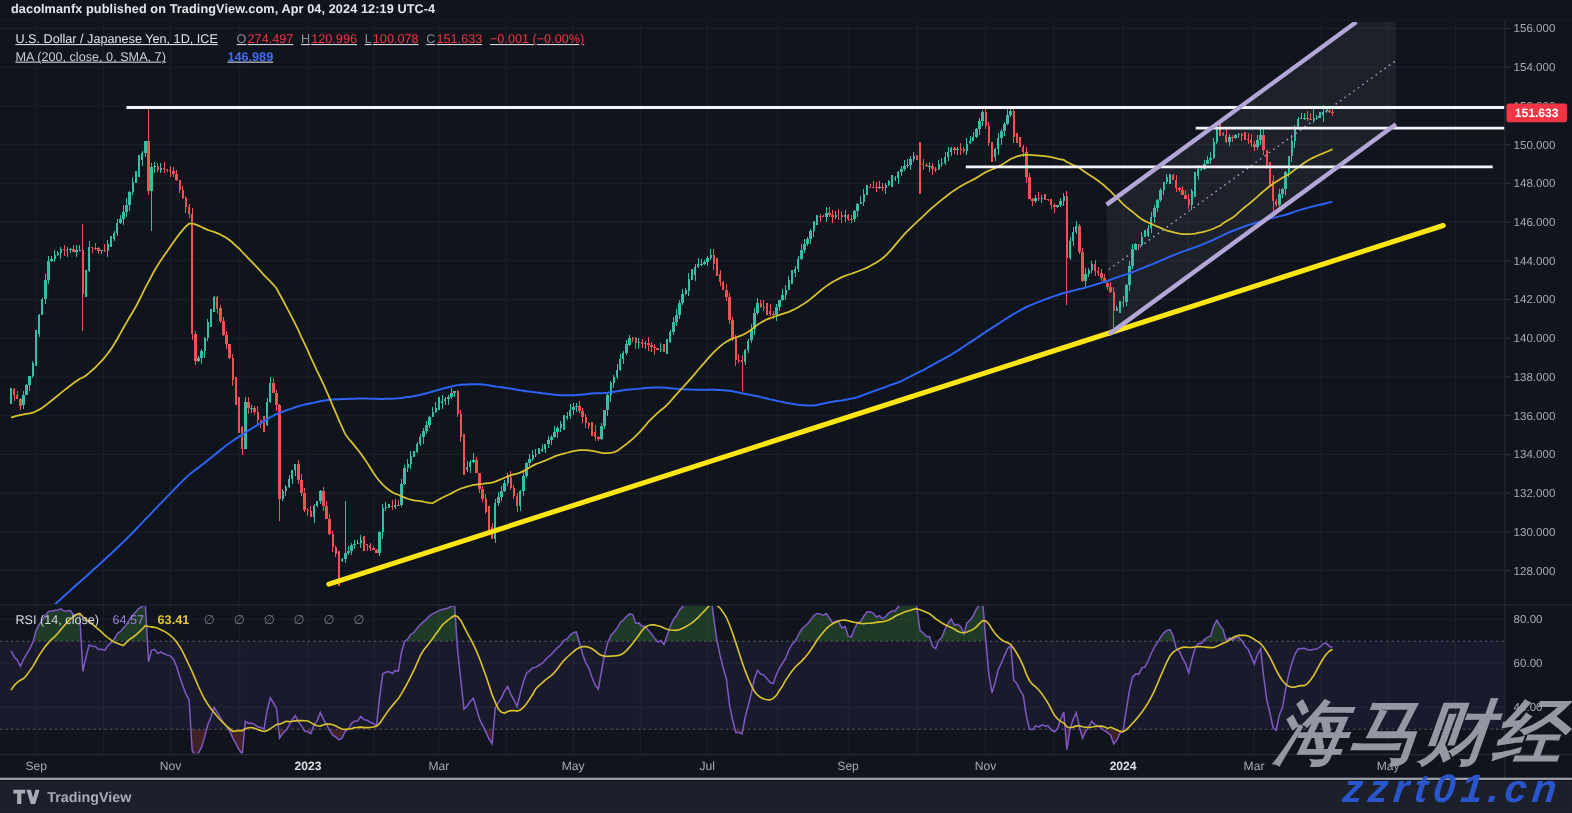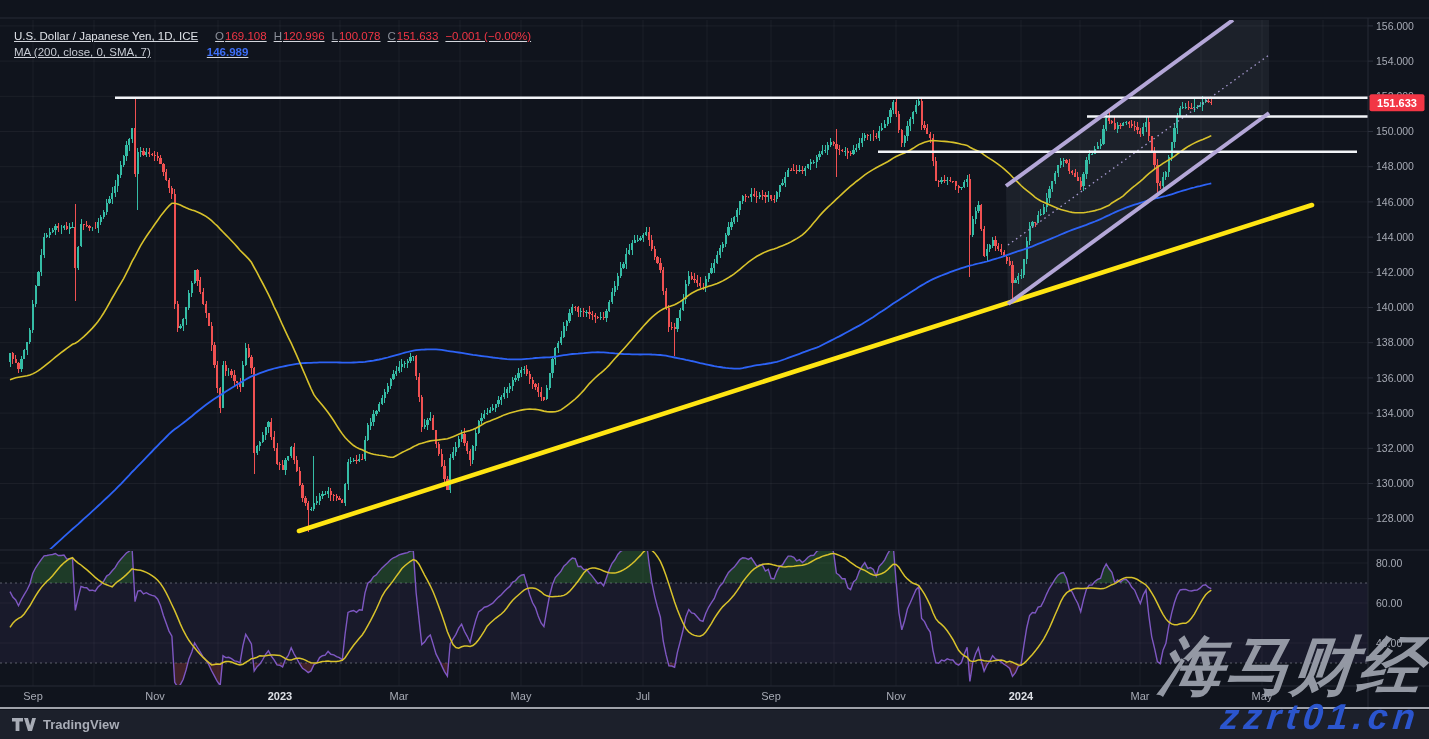--- a/index.html
+++ b/index.html
@@ -28,20 +28,23 @@
   .bbar{position:absolute;left:0;top:710px;width:100%;height:29px;background:#1c202b;z-index:4;
         display:flex;align-items:center;}
   .tvlogo{margin-left:12px;display:inline-flex;}
   .tvname{margin-left:7px;font-size:13px;font-weight:600;color:#a8acb6;}
   .sepband{position:absolute;left:0;top:706.5px;width:100%;height:2.5px;background:#b3b6be;opacity:.88;z-index:5;}
 </style>
 </head>
 <body>
 
 <div class="app">
+  <div class="hdr">
+    <span>dacolmanfx published on TradingView.com, Apr 04, 2024 12:19 UTC-4</span>
+  </div>
 
   <svg id="chart-svg" width="1429" height="739" viewBox="0 0 1429 739">
       <defs>
     <clipPath id="cpMain">
           <rect x="0" y="20" width="1368" height="529"></rect>
         </clipPath>
     <clipPath id="cpRsi">
           <rect x="0" y="551" width="1368" height="134"></rect>
         </clipPath>
     <clipPath id="cpOb">
@@ -141,35 +144,41 @@
         <text x="1021" y="700" text-anchor="middle" fill="#dde0e6" font-weight="600">2024</text>
         <text x="1140" y="700" text-anchor="middle" fill="#a6aab4">Mar</text>
         <text x="1262" y="700" text-anchor="middle" fill="#a6aab4">May</text>
       </g>
     </svg>
 
   <div class="legend">
     <div class="lrow">
       <span class="sym">U.S. Dollar / Japanese Yen, 1D, ICE</span>
       <span class="ltr">O</span>
-      <span class="red">169.108</span>
+      <span class="red">274.497</span>
       <span class="ltr">H</span>
       <span class="red">120.996</span>
       <span class="ltr">L</span>
       <span class="red">100.078</span>
       <span class="ltr">C</span>
       <span class="red">151.633</span>
       <span class="chg">−0.001 (−0.00%)</span>
     </div>
     <div class="lrow">
       <span class="malbl">MA (200, close, 0, SMA, 7)</span>
       <span class="ma200v">146.989</span>
     </div>
   </div>
 
+  <div class="rsilegend">
+    <span>RSI (14, close)</span>
+    <span class="rsiv1">64.57</span>
+    <span class="rsiv2">63.41</span>
+    <span class="rsinull">∅ ∅ ∅ ∅ ∅ ∅</span>
+  </div>
 
   <div class="sepband"></div>
 
   <div class="wm-cn">海马财经</div>
   <div class="wm-url">zzrt01.cn</div>
 
   <div class="bbar">
     <span class="tvlogo">
       <svg width="24" height="15" viewBox="0 0 24 15">
         <path d="M0 1 h11 v3.4 h-3.6 v9.6 h-3.8 V4.4 H0 Z" fill="#a8acb6"></path>

